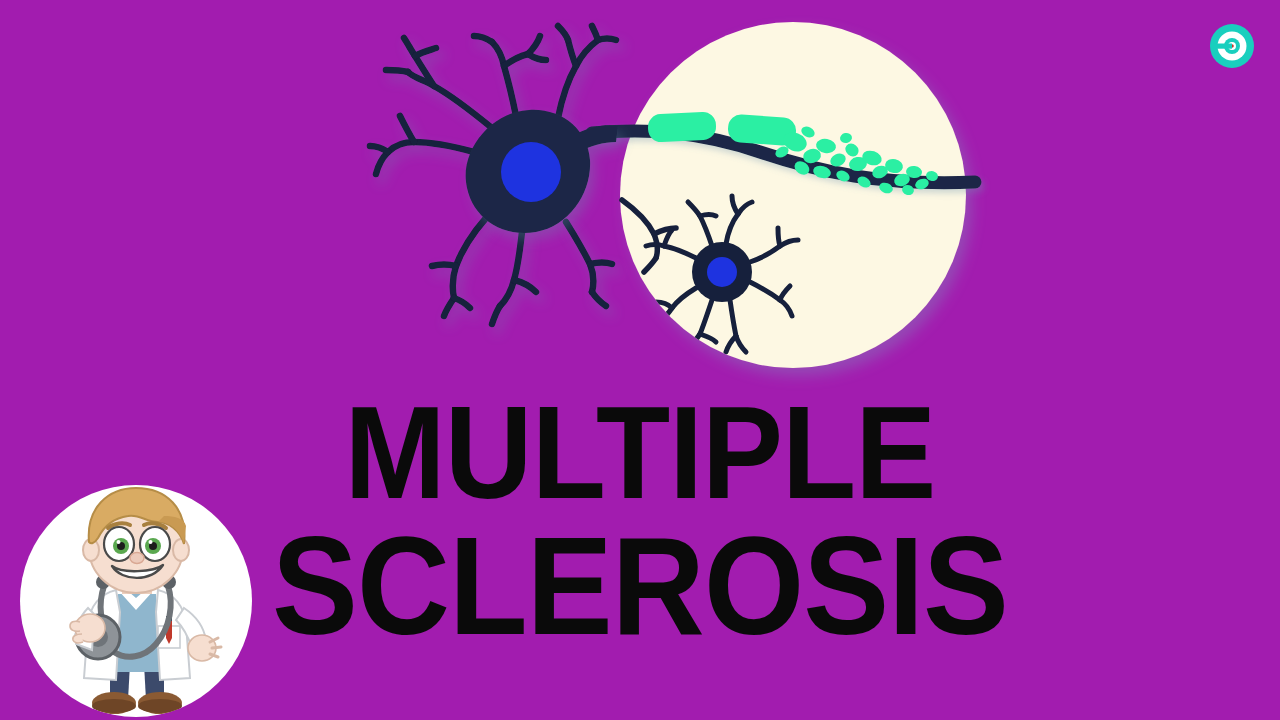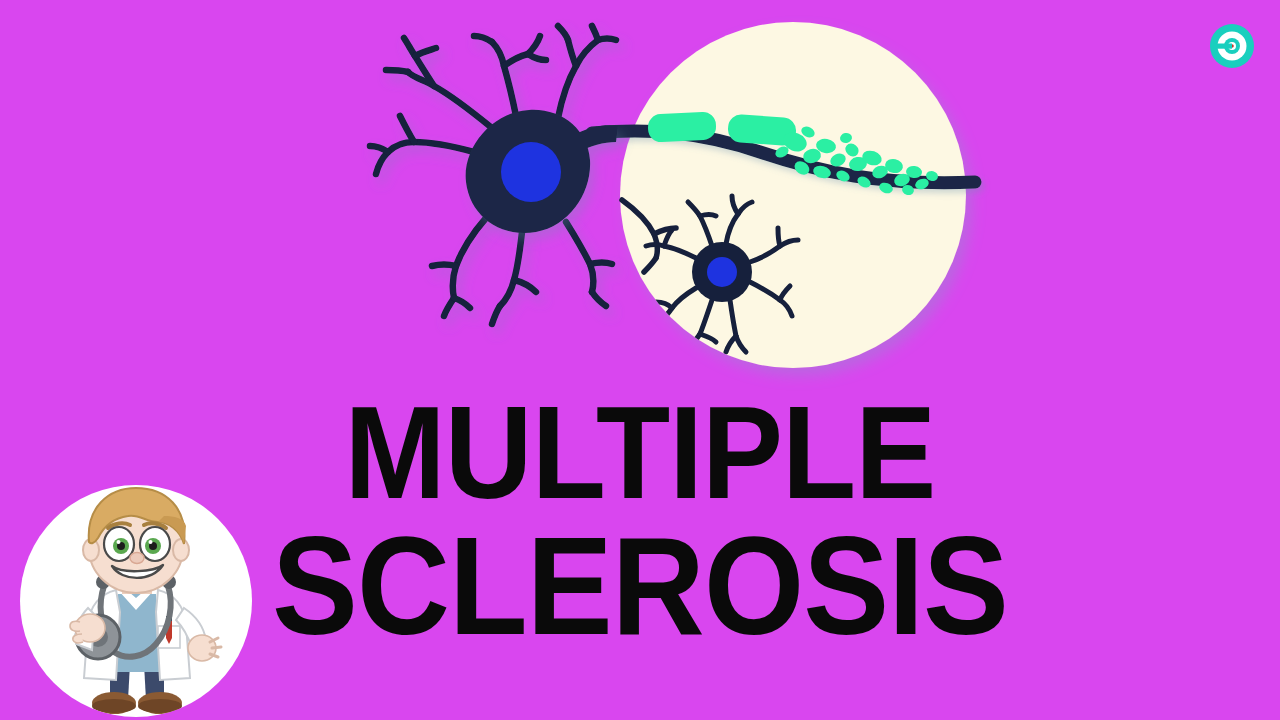--- a/index.html
+++ b/index.html
@@ -10,21 +10,21 @@
     width: 1280px;
     height: 720px;
     overflow: hidden;
     font-family: "Liberation Sans", sans-serif;
   }
 
   #thumbnail {
     position: relative;
     width: 1280px;
     height: 720px;
-    background: #d946ef;
+    background: #a21caf;
     overflow: hidden;
   }
 
   
   #brand-logo {
     position: absolute;
     left: 1209px;
     top: 23px;
     width: 46px;
     height: 46px;

